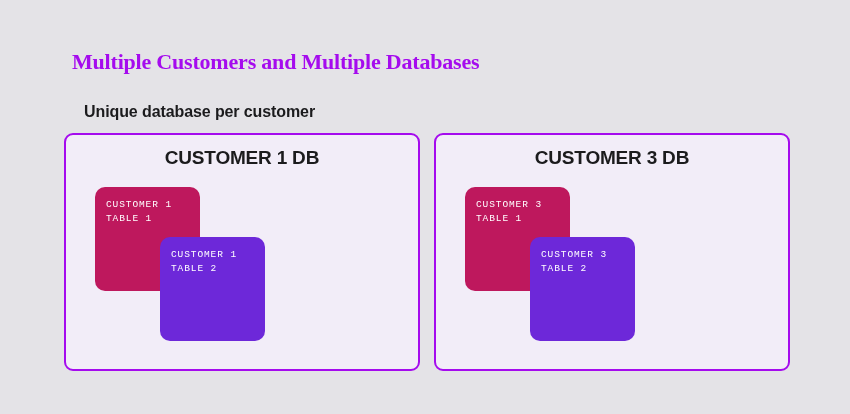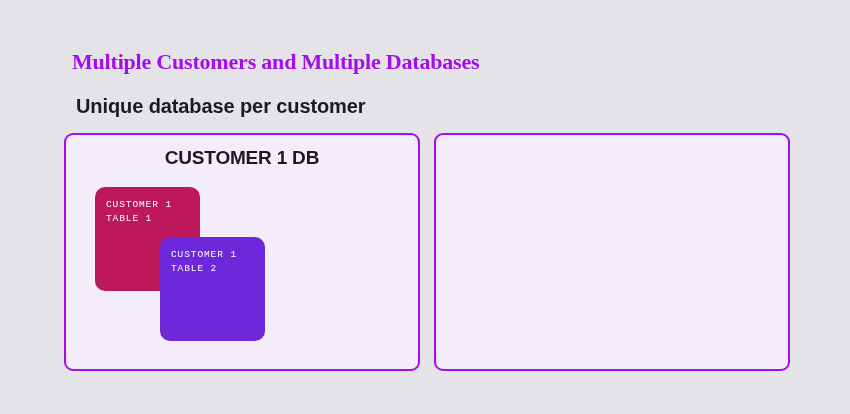--- a/index.html
+++ b/index.html
@@ -31,27 +31,27 @@
     font-size: 22px;
     font-weight: bold;
     color: #a50bee;
     letter-spacing: -0.2px;
     line-height: 1.1;
     white-space: nowrap;
     margin: 0;
   }
   .sub-title {
     font-family: "Liberation Sans", sans-serif;
-    font-size: 20px;
+    font-size: 16px;
     font-weight: bold;
     color: #1b1b1d;
     letter-spacing: -0.1px;
     line-height: 1.1;
     white-space: nowrap;
-    margin: 4px;
+    margin: 12px;
     padding-top: 17px;
   }
 
   
   .cards-row {
     position: absolute;
     left: 64px;
     top: 133px;
     width: 726px;
     height: 238px;
@@ -147,16 +147,27 @@
         </div>
         <div class="table-box secondary">
           <div class="table-label"><span>CUSTOMER 1</span>
 <span>TABLE 2</span></div>
         </div>
       </div>
     </div>
 
 
     <div class="db-card">
+      <div class="db-card-title">CUSTOMER 3 DB</div>
+      <div class="tables-area">
+        <div class="table-box primary">
+          <div class="table-label"><span>CUSTOMER 3</span>
+<span>TABLE 1</span></div>
+        </div>
+        <div class="table-box secondary">
+          <div class="table-label"><span>CUSTOMER 3</span>
+<span>TABLE 2</span></div>
+        </div>
+      </div>
     </div>
 
   </div>
 </div>
 
 </body></html>

